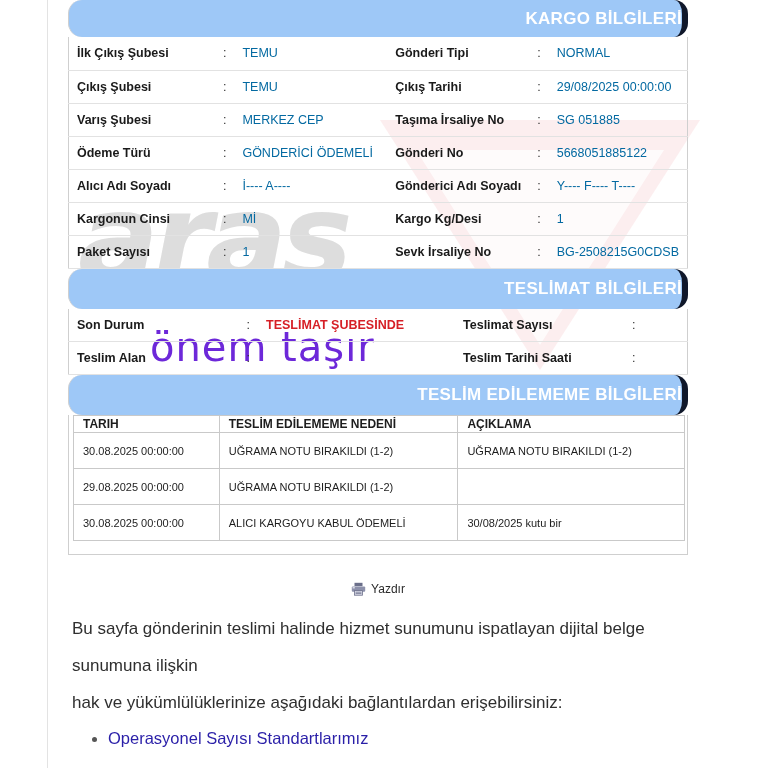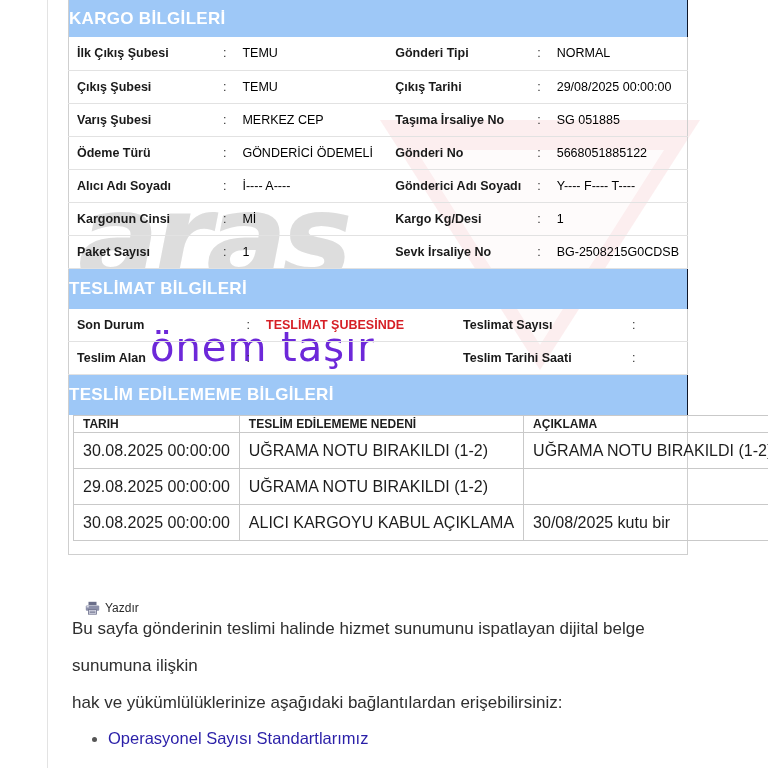--- a/index.html
+++ b/index.html
@@ -75,30 +75,31 @@
   .panel {
     position: absolute;
     left: 68px; top: 0;
     width: 620px;
     z-index: 2;
   }
 
   .section-head {
     background: #9ec8f7;
     color: #ffffff;
-    text-align: left;
+    text-align: right;
     font-size: 17px;
     font-weight: bold;
     letter-spacing: .3px;
     height: 37px;
     line-height: 37px;
     border-left: 1px solid #cfcfcf;
-    border-right: 1px solid #0f172a;
+    border-right: 6px solid #0f172a;
     white-space: nowrap;
     overflow: hidden;
+    border-radius: 14px;
   }
   .section-head.hdr2 { height: 40px; line-height: 40px; }
 
   .kv-table {
     border-collapse: collapse;
     width: 620px;
     background: transparent;
     border-left: 1px solid #cfcfcf;
     border-right: 1px solid #cfcfcf;
   }
@@ -109,21 +110,21 @@
     padding: 8px;
     vertical-align: middle;
     white-space: nowrap;
   }
   .kv-label {
     font-weight: bold;
     color: #1a1a1a;
     padding-left: 9px;
   }
   .kv-colon { width: 10px; color: #333; text-align: left; }
-  .kv-value { color: #000000; padding-left: 6px; }
+  .kv-value { color: #0369a1; padding-left: 6px; }
   .kv-value.red { color: #d61f26; font-weight: bold; }
 
   
   .c-l1 { width: 176px; }
   .c-c1 { width: 13px; }
   .c-v1 { width: 158px; }
   .c-l2 { width: 130px; }
   .c-c2 { width: 13px; }
   .c-v2 { width: 130px; }
 
@@ -136,21 +137,21 @@
 
   
   .grid-table {
     border-collapse: collapse;
     width: 612px;
     margin-left: 0;
     background: transparent;
   }
   .grid-table th, .grid-table td {
     border: 1px solid #c9c9c9;
-    font-size: 16px;
+    font-size: 11px;
     padding: 0 9px;
     height: 36px;
     text-align: left;
     vertical-align: middle;
     color: #1d1d1d;
     white-space: nowrap;
   }
   .grid-table th {
     font-weight: bold;
     height: 17px;
@@ -163,25 +164,24 @@
   .panel-bottom-border {
     border-left: 1px solid #cfcfcf;
     border-right: 1px solid #cfcfcf;
     border-bottom: 1px solid #cfcfcf;
     height: 8px;
   }
 
   
   .print-row {
     position: absolute;
-    left: 85px; top: 582px;
+    left: 68px; top: 582px;
     width: 620px;
-    text-align: left;
+    text-align: center;
     z-index: 3;
-    margin-top: 19px;
   }
   .print-btn {
     display: inline-flex;
     align-items: center;
     gap: 5px;
     font-size: 12px;
     color: #2a2a2a;
     cursor: pointer;
   }
   .printer-icon { display: inline-block; width: 15px; height: 14px; }
@@ -348,21 +348,21 @@
             <td>UĞRAMA NOTU BIRAKILDI (1-2)</td>
             <td>UĞRAMA NOTU BIRAKILDI (1-2)</td>
           </tr>
           <tr>
             <td>29.08.2025 00:00:00</td>
             <td>UĞRAMA NOTU BIRAKILDI (1-2)</td>
             <td></td>
           </tr>
           <tr>
             <td>30.08.2025 00:00:00</td>
-            <td>ALICI KARGOYU KABUL AÇIKLAMA</td>
+            <td>ALICI KARGOYU KABUL ÖDEMELİ</td>
             <td>30/08/2025 kutu bir</td>
           </tr>
         </tbody>
       </table>
     </div>
     <div class="panel-bottom-border"></div>
   </div>
 
   <div class="print-row">
     <span class="print-btn">

